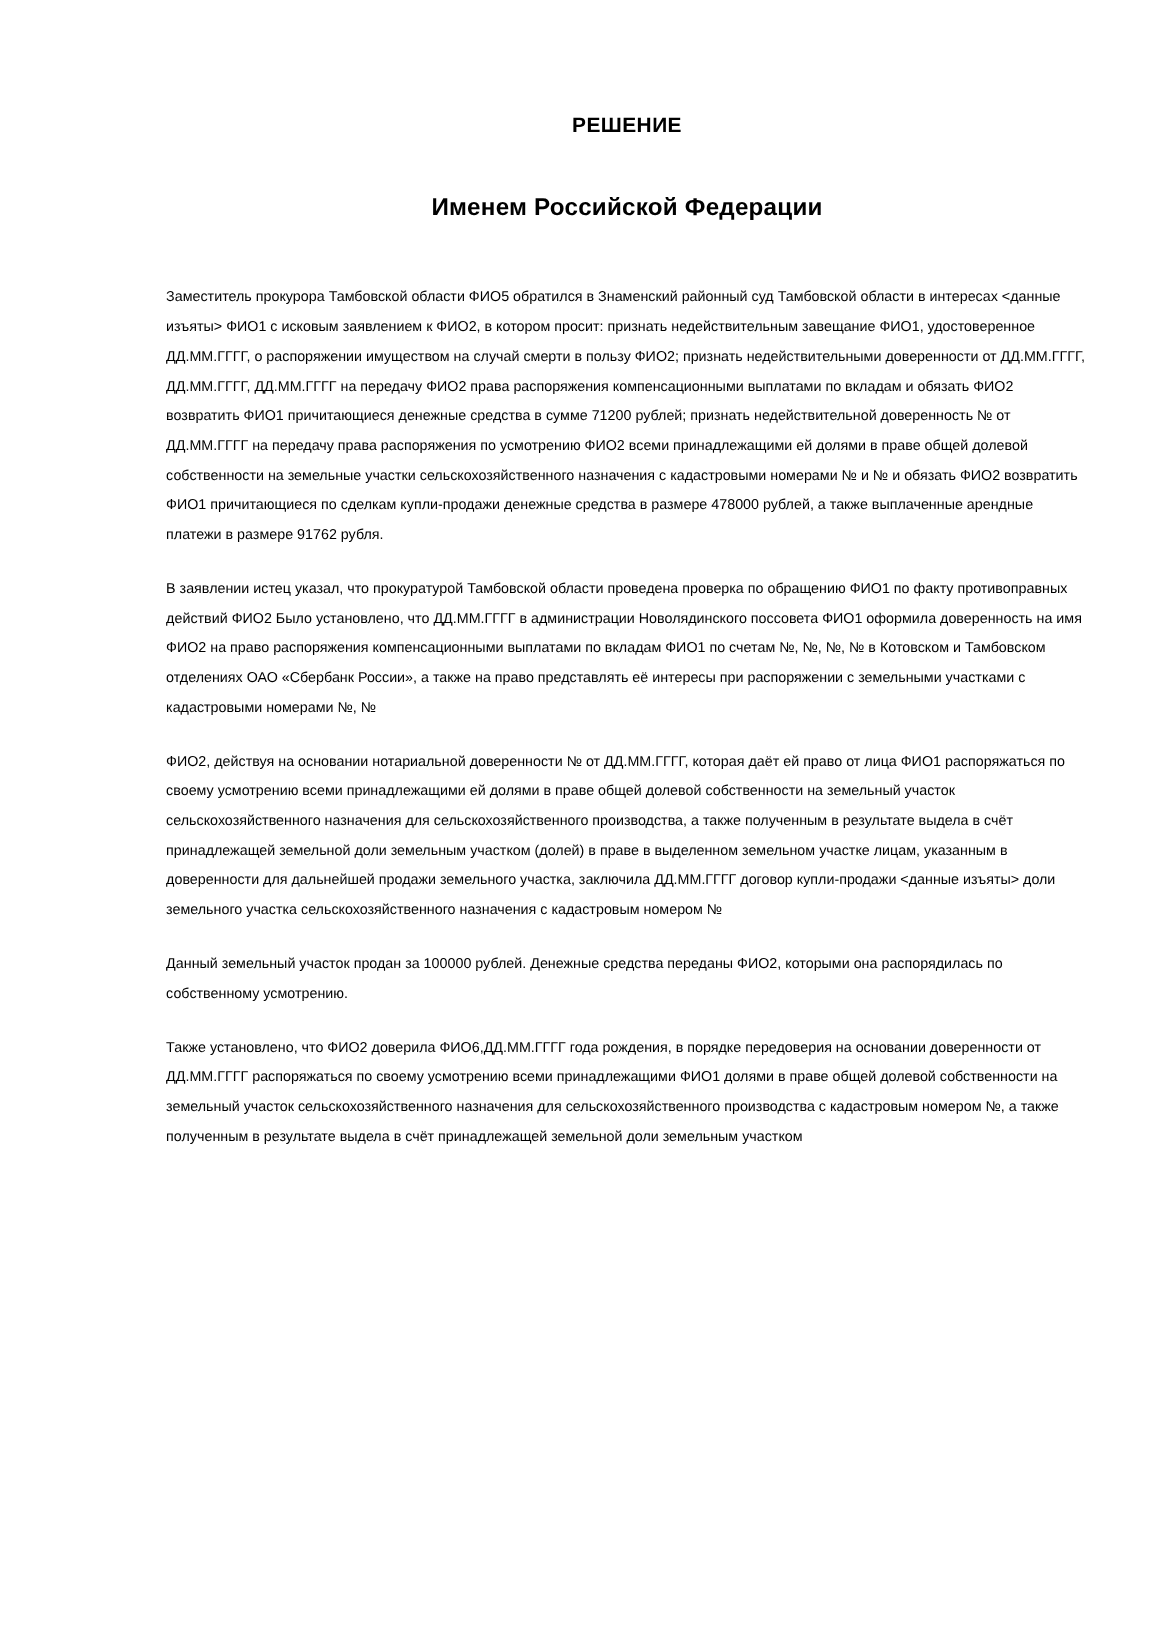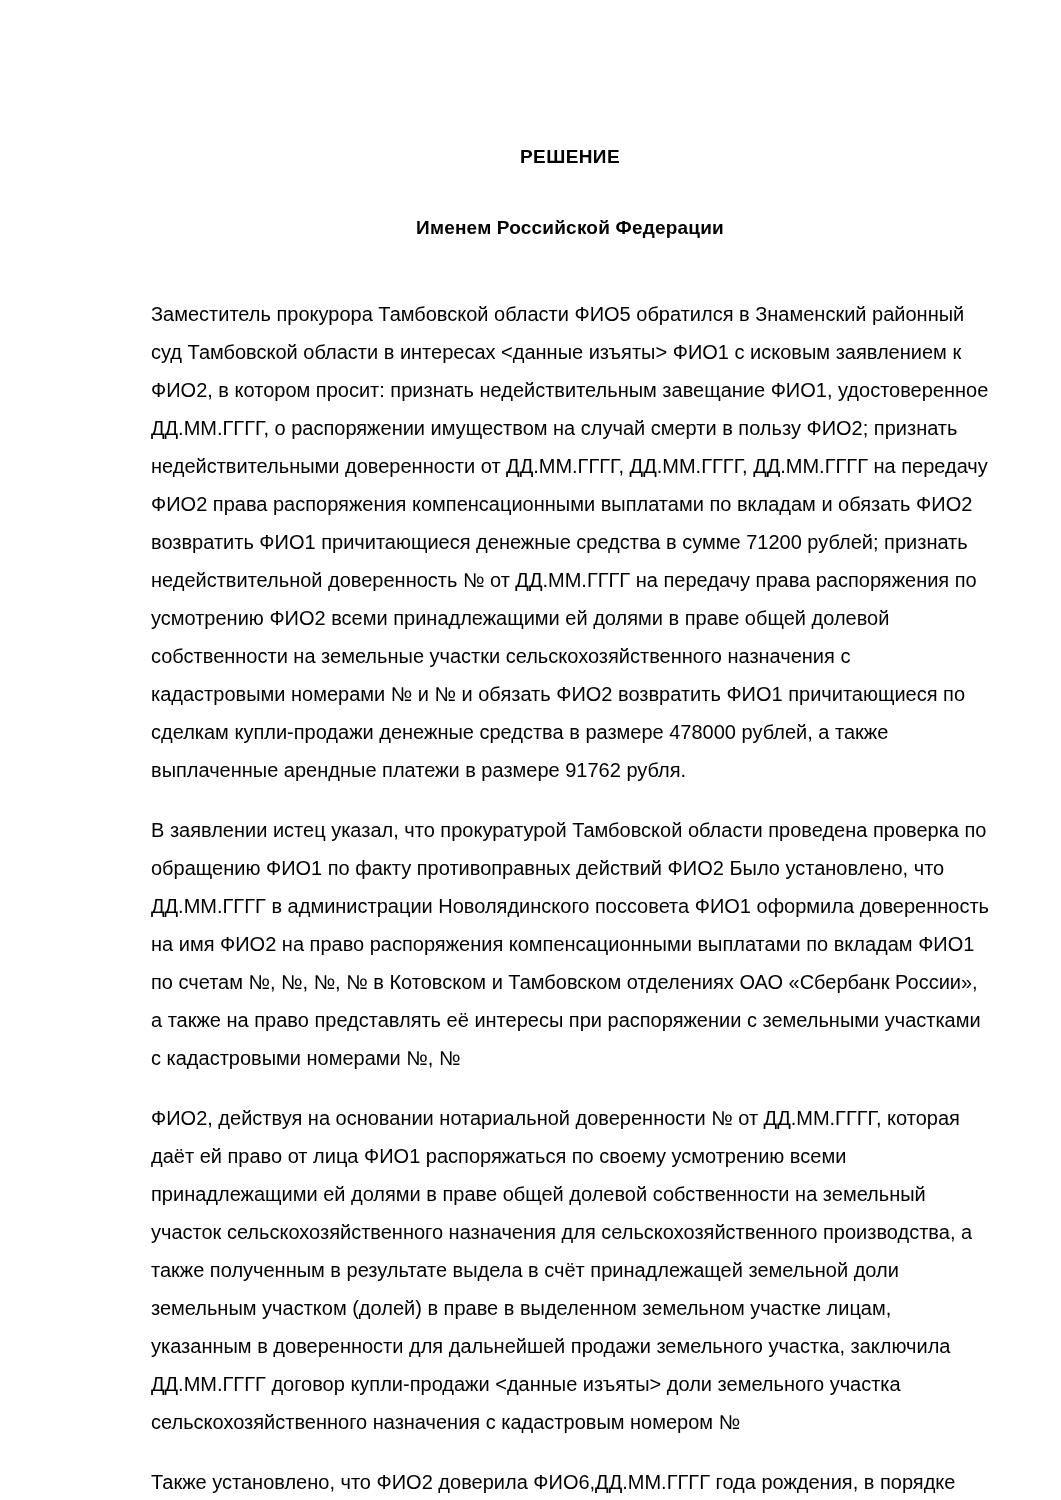--- a/index.html
+++ b/index.html
@@ -22,49 +22,48 @@
     overflow: hidden;
   }
   .doc-body {
     position: absolute;
     left: 151px;
     top: 0;
     width: 838px;
   }
   .title-block {
     padding-top: 104px;
-    margin-top: 42px;
   }
   h1.doc-title {
     font-size: 19px;
     font-weight: bold;
     text-align: center;
     margin: 0;
     padding: 0;
     letter-spacing: 0.4px;
     line-height: 1.2;
   }
   h2.doc-subtitle {
-    font-size: 19px;
+    font-size: 22px;
     font-weight: bold;
     text-align: center;
     margin: 0;
     padding: 0;
     letter-spacing: 0.2px;
     line-height: 1.2;
   }
   .spacer-title-sub {
     height: 48px;
   }
   .spacer-sub-body {
     height: 55px;
   }
   p.para {
-    font-size: 20px;
-    line-height: 38px;
+    font-size: 13px;
+    line-height: 27px;
     margin: 0 0 22px 0;
     padding: 0;
     text-align: left;
     word-spacing: 0px;
     hyphens: none;
   }
   p.para:last-child {
     margin-bottom: 0;
   }
 </style>
@@ -82,17 +81,18 @@
     </div>
 
     <p class="para">Заместитель прокурора Тамбовской области ФИО5 обратился в Знаменский районный суд Тамбовской области в интересах &lt;данные изъяты&gt; ФИО1 с исковым заявлением к ФИО2, в котором просит: признать недействительным завещание ФИО1, удостоверенное ДД.ММ.ГГГГ, о распоряжении имуществом на случай смерти в пользу ФИО2; признать недействительными доверенности от ДД.ММ.ГГГГ, ДД.ММ.ГГГГ, ДД.ММ.ГГГГ на передачу ФИО2 права распоряжения компенсационными выплатами по вкладам и обязать ФИО2 возвратить ФИО1 причитающиеся денежные средства в сумме 71200 рублей; признать недействительной доверенность № от ДД.ММ.ГГГГ на передачу права распоряжения по усмотрению ФИО2 всеми принадлежащими ей долями в праве общей долевой собственности на земельные участки сельскохозяйственного назначения с кадастровыми номерами № и № и обязать ФИО2 возвратить ФИО1 причитающиеся по сделкам купли-продажи денежные средства в размере 478000 рублей, а также выплаченные арендные платежи в размере 91762 рубля.</p>
 
     <p class="para">В заявлении истец указал, что прокуратурой Тамбовской области проведена проверка по обращению ФИО1 по факту противоправных действий ФИО2 Было установлено, что ДД.ММ.ГГГГ в администрации Новолядинского поссовета ФИО1 оформила доверенность на имя ФИО2 на право распоряжения компенсационными выплатами по вкладам ФИО1 по счетам №, №, №, № в Котовском и Тамбовском отделениях ОАО «Сбербанк России», а также на право представлять её интересы при распоряжении с земельными участками с кадастровыми номерами №, №</p>
 
 
 
     <p class="para">ФИО2, действуя на основании нотариальной доверенности № от ДД.ММ.ГГГГ, которая даёт ей право от лица ФИО1 распоряжаться по своему усмотрению всеми принадлежащими ей долями в праве общей долевой собственности на земельный участок сельскохозяйственного назначения для сельскохозяйственного производства, а также полученным в результате выдела в счёт принадлежащей земельной доли земельным участком (долей) в праве в выделенном земельном участке лицам, указанным в доверенности для дальнейшей продажи земельного участка, заключила ДД.ММ.ГГГГ договор купли-продажи &lt;данные изъяты&gt; доли земельного участка сельскохозяйственного назначения с кадастровым номером №</p>
 
+    <p class="para">Данный земельный участок продан за 100000 рублей. Денежные средства переданы ФИО2, которыми она распорядилась по собственному усмотрению.</p>
 
     <p class="para">Также установлено, что ФИО2 доверила ФИО6,ДД.ММ.ГГГГ года рождения, в порядке передоверия на основании доверенности от ДД.ММ.ГГГГ распоряжаться по своему усмотрению всеми принадлежащими ФИО1 долями в праве общей долевой собственности на земельный участок сельскохозяйственного назначения для сельскохозяйственного производства с кадастровым номером №, а также полученным в результате выдела в счёт принадлежащей земельной доли земельным участком</p>
 
   </div>
 </div>
 
 </body></html>

